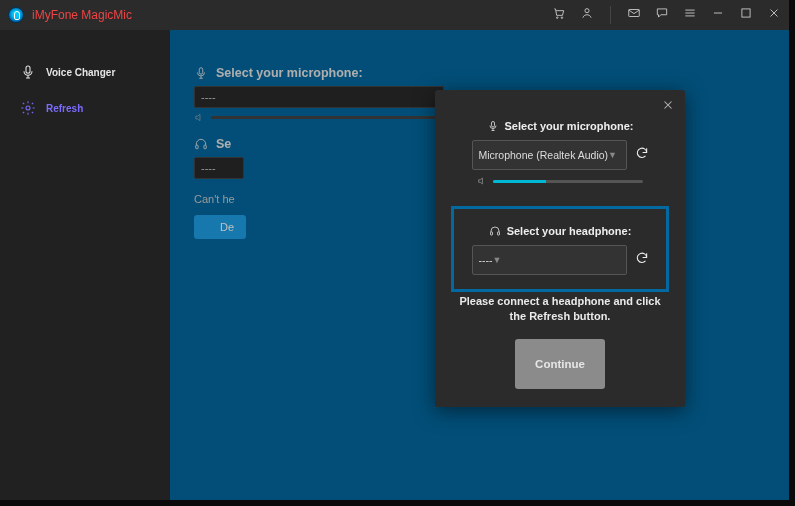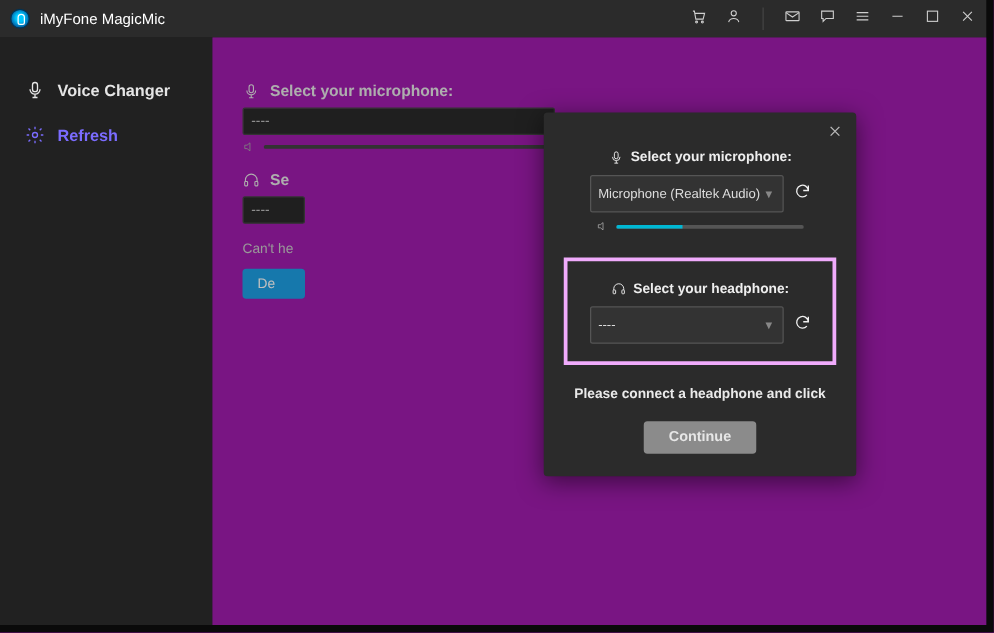--- a/index.html
+++ b/index.html
@@ -3,67 +3,67 @@
 <meta charset="utf-8">
 <style>
   * { margin: 0; padding: 0; box-sizing: border-box; font-family: "Segoe UI", Arial, sans-serif; }
   body { width: 795px; height: 506px; background: #0a0a0a; overflow: hidden; position: relative; }
   .app { width: 789px; height: 500px; background: #1a1a1a; position: relative; }
 
   
   .titlebar { height: 30px; background: #2b2b2b; display: flex; align-items: center; padding: 0 8px; }
   .app-logo { width: 16px; height: 16px; border-radius: 50%; background: radial-gradient(circle at 50% 45%, #00c8ff 30%, #0066aa 70%); border: 1px solid #003355; margin-right: 8px; position: relative; }
   .app-logo::after { content: ""; position: absolute; left: 5px; top: 3px; width: 4px; height: 7px; border: 1.2px solid #fff; border-radius: 3px 3px 2px 2px; }
-  .app-title { color: #ffffff; font-size: 12px; font-weight: 500; }
+  .app-title { color: #ef4444; font-size: 12px; font-weight: 500; }
   .titlebar-spacer { flex: 1; }
   .title-icons { display: flex; align-items: center; gap: 14px; }
   .title-icons .sep { width: 1px; height: 18px; background: #444; margin: 0 2px; }
   .title-icons svg, .title-icons .glyph { width: 14px; height: 14px; stroke: #cfcfcf; fill: none; stroke-width: 1.5; color: #cfcfcf; }
 
   
   .body { display: flex; height: calc(100% - 30px); }
   .sidebar { width: 170px; background: #212121; padding-top: 24px; }
-  .side-item { display: flex; align-items: center; gap: 10px; padding: 10px 20px; color: #e5e5e5; font-size: 13px; font-weight: 600; cursor: pointer; }
+  .side-item { display: flex; align-items: center; gap: 10px; padding: 10px 20px; color: #e5e5e5; font-size: 10px; font-weight: 600; cursor: pointer; }
   .side-item svg { width: 16px; height: 16px; stroke: currentColor; fill: none; stroke-width: 1.6; }
   .side-item.active { color: #7b6cff; }
 
-  .main { flex: 1; background: #a21caf; position: relative; padding: 36px 24px; }
+  .main { flex: 1; background: #0369a1; position: relative; padding: 36px 24px; }
 
   
   .bg-block { margin-bottom: 14px; }
   .bg-label { display: flex; align-items: center; gap: 8px; color: #e8e8e8; font-size: 12.5px; font-weight: 600; margin-bottom: 6px; }
   .bg-label svg { width: 14px; height: 14px; stroke: currentColor; fill: none; stroke-width: 1.5; }
   .bg-select { width: 250px; height: 22px; background: #2a2a2a; border: 1px solid #444; border-radius: 2px; color: #ccc; font-size: 11px; padding: 0 6px; display: flex; align-items: center; }
   .vol-row { display: flex; align-items: center; gap: 6px; margin-top: 4px; }
   .vol-row svg { width: 11px; height: 11px; stroke: #aaa; fill: none; stroke-width: 1.5; }
   .vol-track { width: 230px; height: 3px; background: #444; border-radius: 2px; }
   .no-hear { color: #ccc; font-size: 11px; margin-top: 8px; }
-  .detect-btn { margin-top: 10px; background: #1ea0e6; color: #fff; border: none; border-radius: 3px; font-size: 11px; padding: 6px 12px; width: 50px; overflow: hidden; text-align: left; }
+  .detect-btn { margin-top: 10px; background: #1ea0e6; color: #fff; border: none; border-radius: 3px; font-size: 11px; padding: 6px 26px; width: 50px; overflow: hidden; text-align: left; }
 
   
   .modal-back { position: absolute; inset: 0; background: rgba(0,0,0,0.25); }
   .modal { position: absolute; left: 265px; top: 60px; width: 250px; background: #2b2b2b; border-radius: 3px; padding: 14px 16px 18px; box-shadow: 0 4px 20px rgba(0,0,0,0.5); }
   .modal-close { position: absolute; right: 10px; top: 8px; width: 14px; height: 14px; cursor: pointer; }
   .modal-close svg { width: 14px; height: 14px; stroke: #bbb; stroke-width: 1.8; }
 
   .modal-section { margin-top: 10px; text-align: center; padding: 6px 4px; }
-  .modal-section.highlight { border: 3px solid #f0abfc; padding: 16px 8px 14px; margin-top: 14px; }
+  .modal-section.highlight { border: 3px solid #0369a1; padding: 16px 8px 14px; margin-top: 14px; }
   .m-label { display: flex; align-items: center; justify-content: center; gap: 6px; color: #eee; font-size: 11px; font-weight: 600; margin-bottom: 8px; }
   .m-label svg { width: 12px; height: 12px; stroke: currentColor; fill: none; stroke-width: 1.5; }
   .m-row { display: flex; align-items: center; justify-content: center; gap: 8px; }
-  .m-select { flex: 0 0 155px; height: 30px; background: #333; border: 1px solid #555; border-radius: 2px; color: #ddd; font-size: 10.5px; padding: 0 6px; display: flex; align-items: center; justify-content: space-between; }
+  .m-select { flex: 0 0 155px; height: 30px; background: #333; border: 1px solid #555; border-radius: 2px; color: #ddd; font-size: 10.5px; padding: 0 6px; display: flex; align-items: center; }
   .m-select .caret { font-size: 9px; color: #888; }
   .refresh svg { width: 14px; height: 14px; stroke: #eee; fill: none; stroke-width: 1.8; cursor: pointer; }
   .m-vol { display: flex; align-items: center; justify-content: center; gap: 6px; margin-top: 6px; }
   .m-vol svg { width: 10px; height: 10px; stroke: #aaa; fill: none; stroke-width: 1.5; }
   .m-vol-track { width: 150px; height: 3px; background: #555; border-radius: 2px; position: relative; overflow: hidden; }
   .m-vol-fill { position: absolute; left: 0; top: 0; bottom: 0; width: 35%; background: #00b8d4; }
 
-  .modal-msg { color: #eaeaea; font-size: 11px; font-weight: 600; text-align: center; margin-top: 16px; line-height: 1.4; }
-  .continue-btn { display: block; margin: 14px auto 0; background: #8b8b8b; color: #e6e6e6; border: none; border-radius: 3px; font-size: 11.5px; font-weight: 600; padding: 7px 20px; cursor: default; }
+  .modal-msg { color: #eaeaea; font-size: 11px; font-weight: 600; text-align: center; margin-top: 2px; line-height: 1.4; }
+  .continue-btn { display: block; margin: 14px auto 0; background: #8b8b8b; color: #e6e6e6; border: none; border-radius: 3px; font-size: 11.5px; font-weight: 600; padding: 19px 20px; cursor: default; }
 </style>
 </head>
 <body>
 
 <div class="app">
 
   <div class="titlebar">
     <div class="app-logo"></div>
     <div class="app-title">iMyFone MagicMic</div>
     <div class="titlebar-spacer"></div>
@@ -212,19 +212,20 @@
             <span class="refresh">
               <svg viewBox="0 0 24 24">
                   <path d="M20 11A8 8 0 1 0 18 17M20 4v7h-7"></path>
                 </svg>
             </span>
           </div>
         </div>
 
         <div class="modal-msg">
           <div>Please connect a headphone and click</div>
+          <div>the Refresh button.</div>
         </div>
         <button class="continue-btn">Continue</button>
       </div>
 
     </div>
   </div>
 </div>
 
 </body></html>

